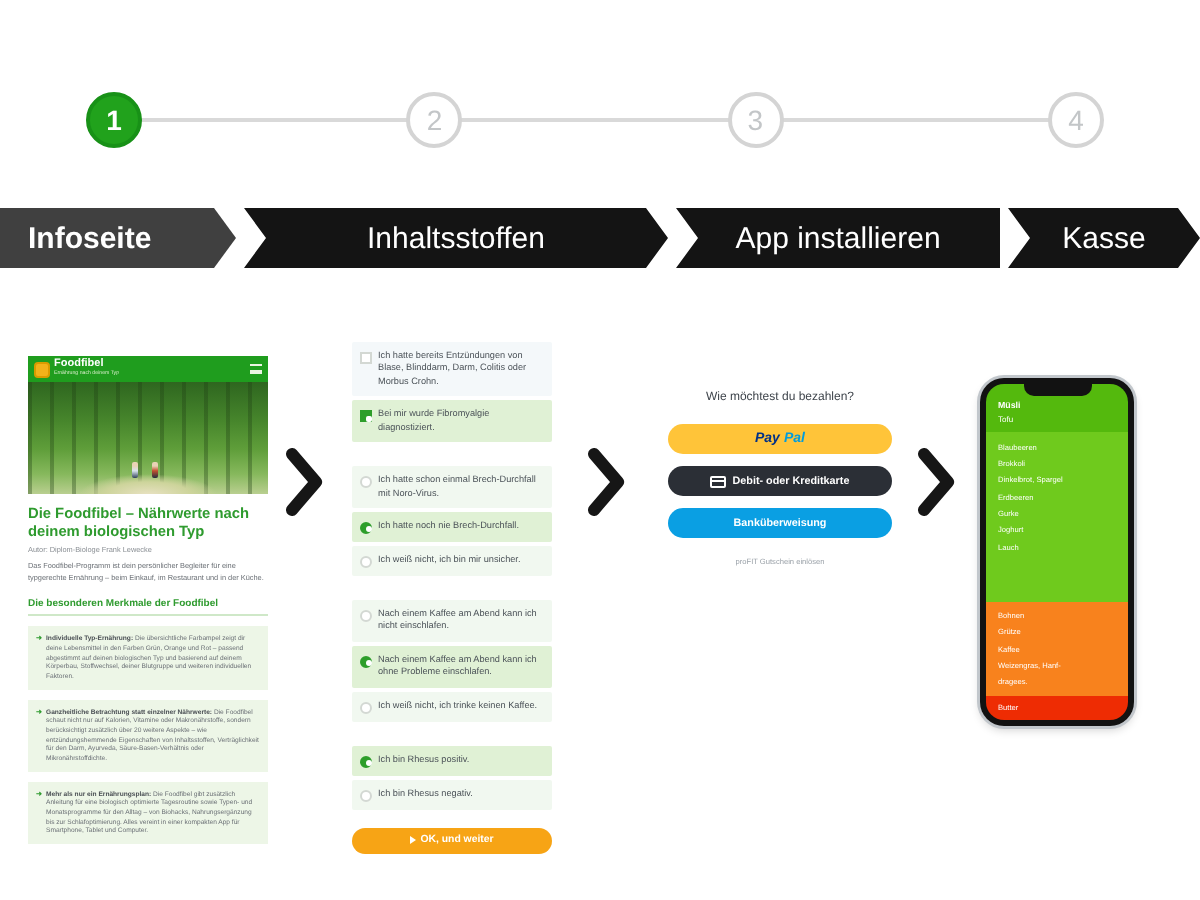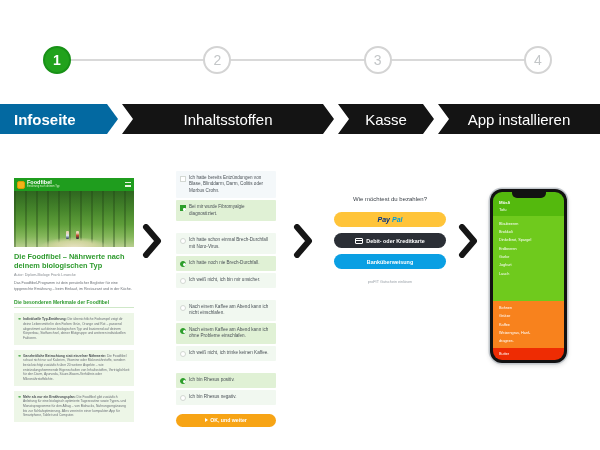--- a/index.html
+++ b/index.html
@@ -14,21 +14,21 @@
   .step { width:28px; height:28px; border-radius:50%; background:#fff; border:2px solid #d4d4d4;
           color:#c3c6c8; font-size:14px; display:flex; align-items:center; justify-content:center; }
   .step.active { background:#21a21c; border-color:#189117; color:#fff; font-weight:bold; }
 
   
   .navrow { position:absolute; left:0; top:104px; width:600px; height:30px; display:flex; gap:4px; }
   .seg { height:30px; background:#141414; color:#fff; font-size:15px; display:flex;
          align-items:center; justify-content:center;
          clip-path:polygon(0 0, calc(100% - 11px) 0, 100% 50%, calc(100% - 11px) 100%, 0 100%, 11px 50%); }
   .seg.first { clip-path:polygon(0 0, calc(100% - 11px) 0, 100% 50%, calc(100% - 11px) 100%, 0 100%);
-               justify-content:flex-start; padding-left:14px; background:#0369a1; font-weight:bold; }
+               justify-content:flex-start; padding-left:14px; background:#404040; font-weight:bold; }
   .seg.last  { clip-path:polygon(0 0, 100% 0, 100% 100%, 0 100%, 11px 50%); }
   .seg.w1{width:118px}.seg.w2{width:212px}.seg.w3{width:96px}.seg.w4{flex:1}
 
   
   .chev { position:absolute; top:224px; }
   .chev svg { display:block; }
 
   
   .p1 { position:absolute; left:14px; top:178px; width:120px; }
   .p1-header { height:13px; background:#1f9d1e; display:flex; align-items:center; padding:0 3px; gap:2px; position:relative; }
@@ -118,22 +118,22 @@
       <div class="step active">1</div>
       <div class="step">2</div>
       <div class="step">3</div>
       <div class="step">4</div>
     </div>
   </div>
 
   <div class="navrow">
     <div class="seg first w1">Infoseite</div>
     <div class="seg w2">Inhaltsstoffen</div>
+    <div class="seg last w4">App installieren</div>
     <div class="seg w3">Kasse</div>
-    <div class="seg last w4">App installieren</div>
   </div>
 
   <div class="p1">
     <div class="p1-header">
       <div class="p1-logo"></div>
       <div class="p1-brandwrap">
         <span class="p1-brand">Foodfibel</span>
         <span class="p1-tag">Ernährung nach deinem Typ</span>
       </div>
       <div class="p1-burger"></div>

